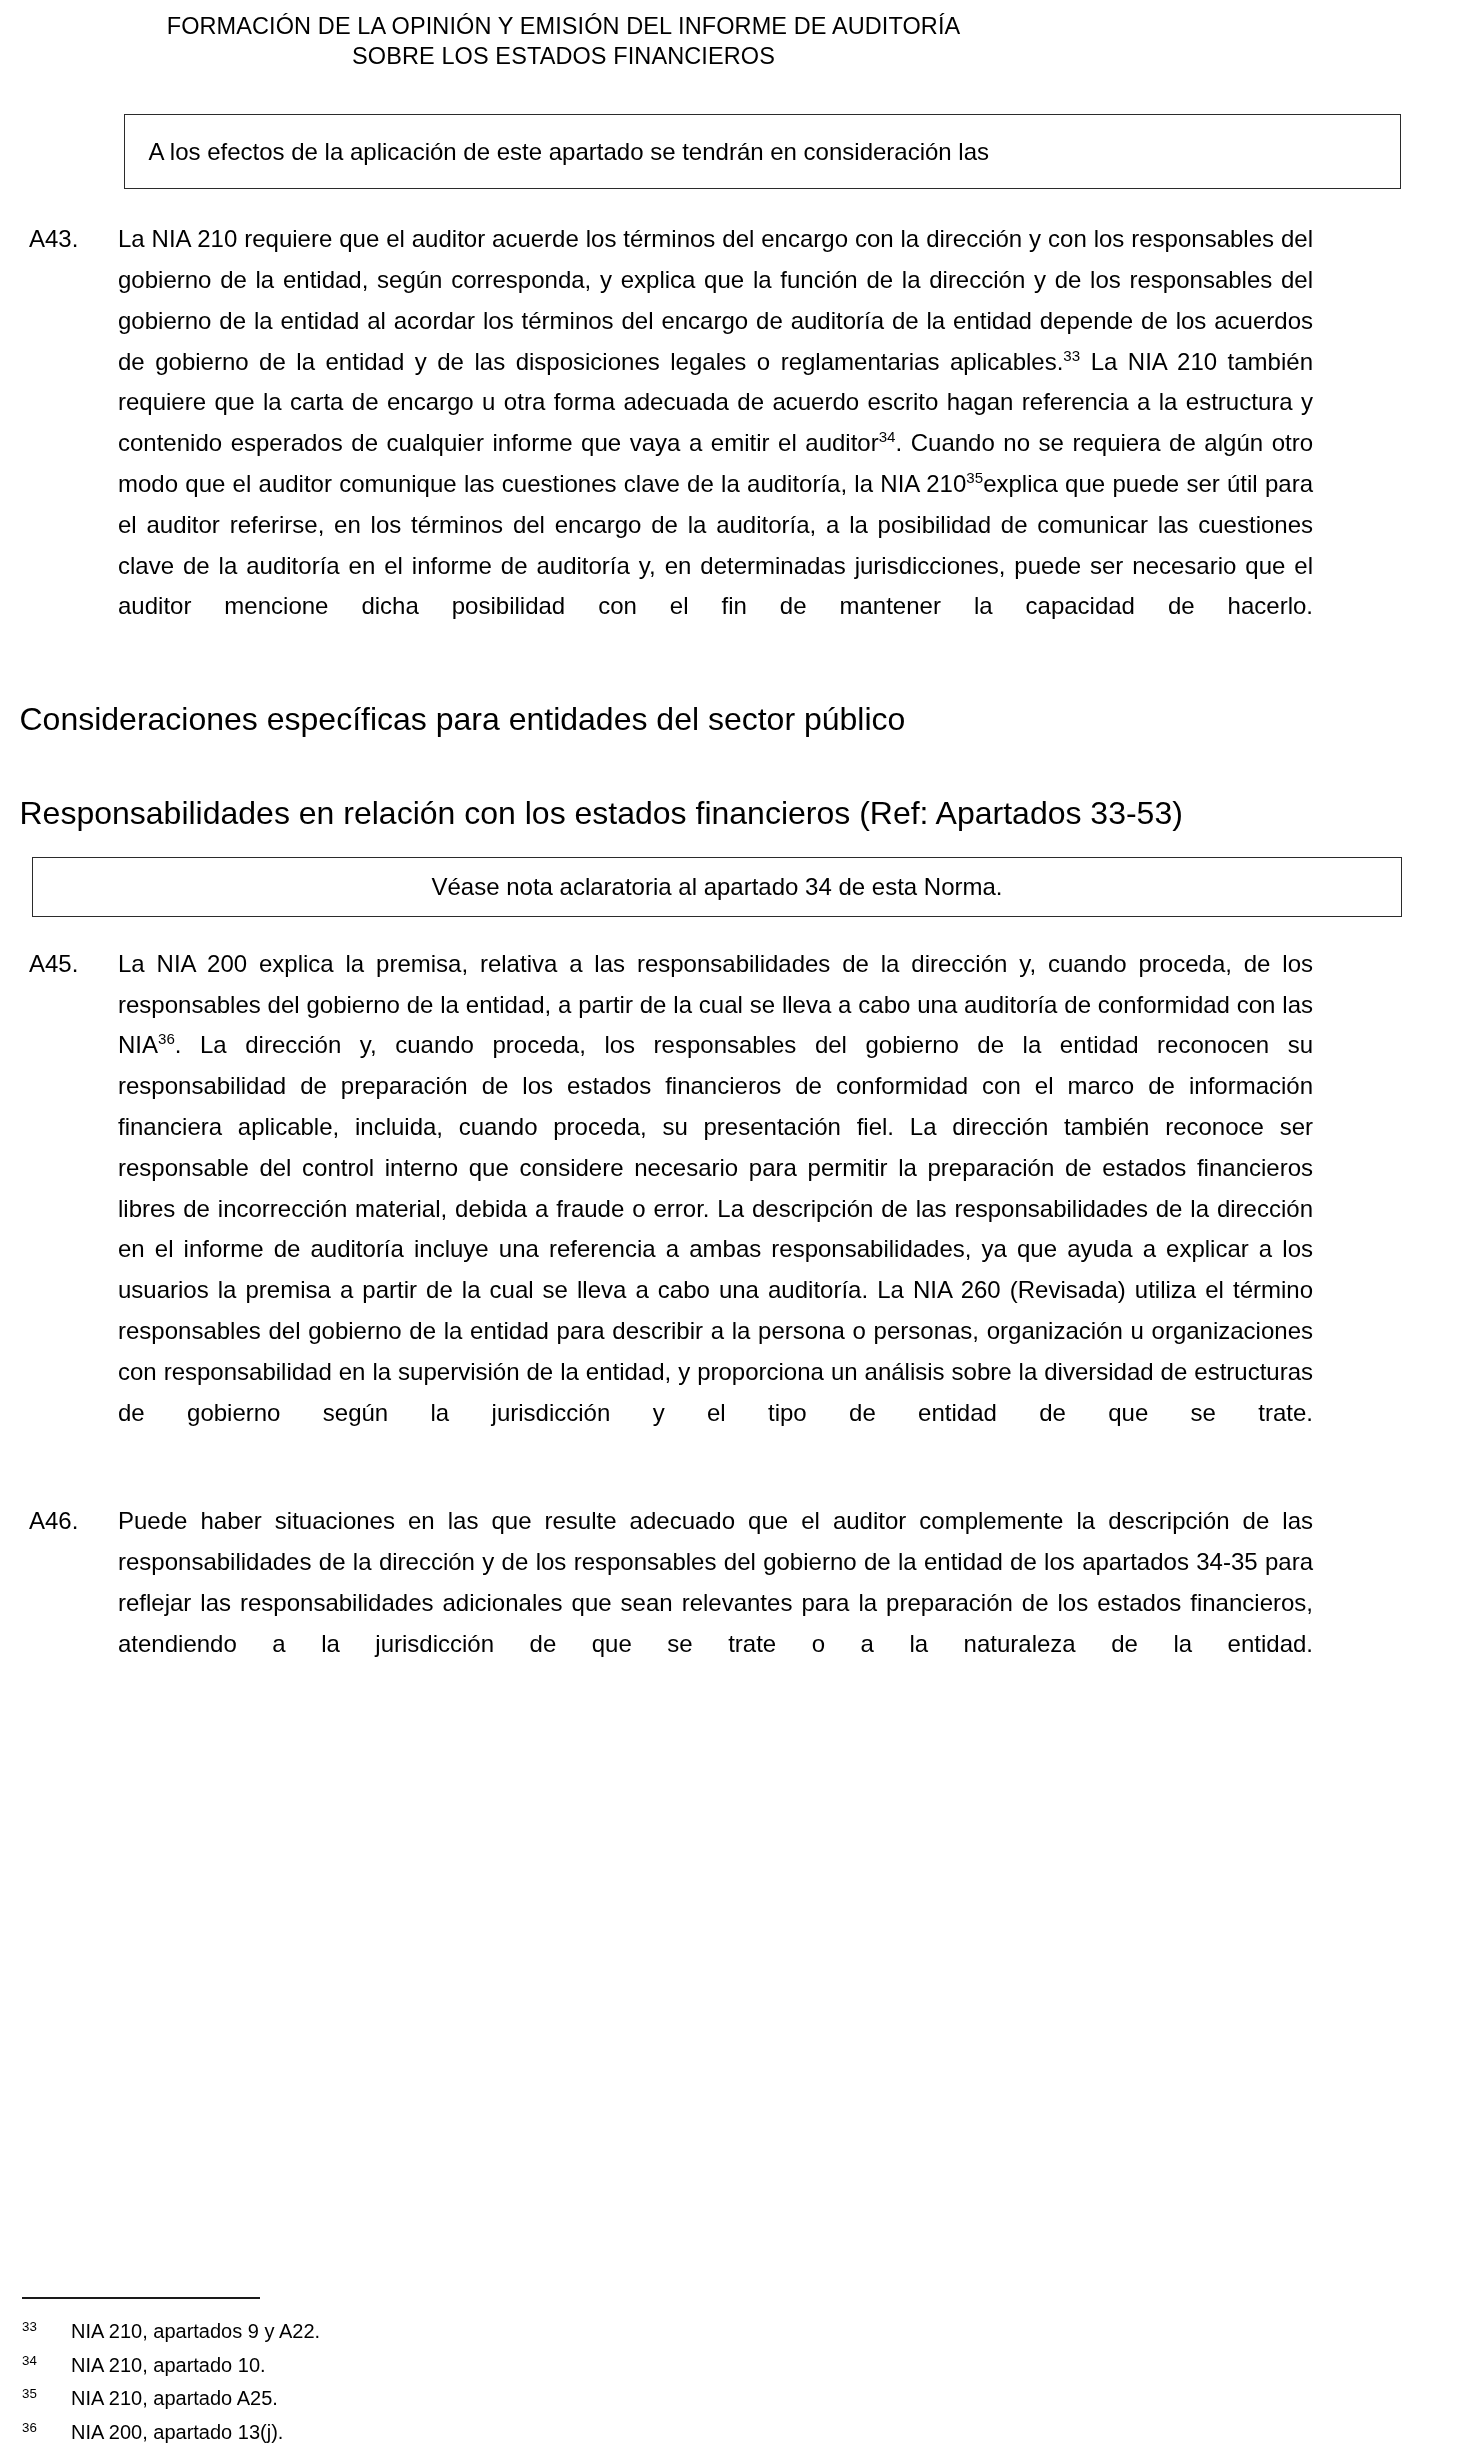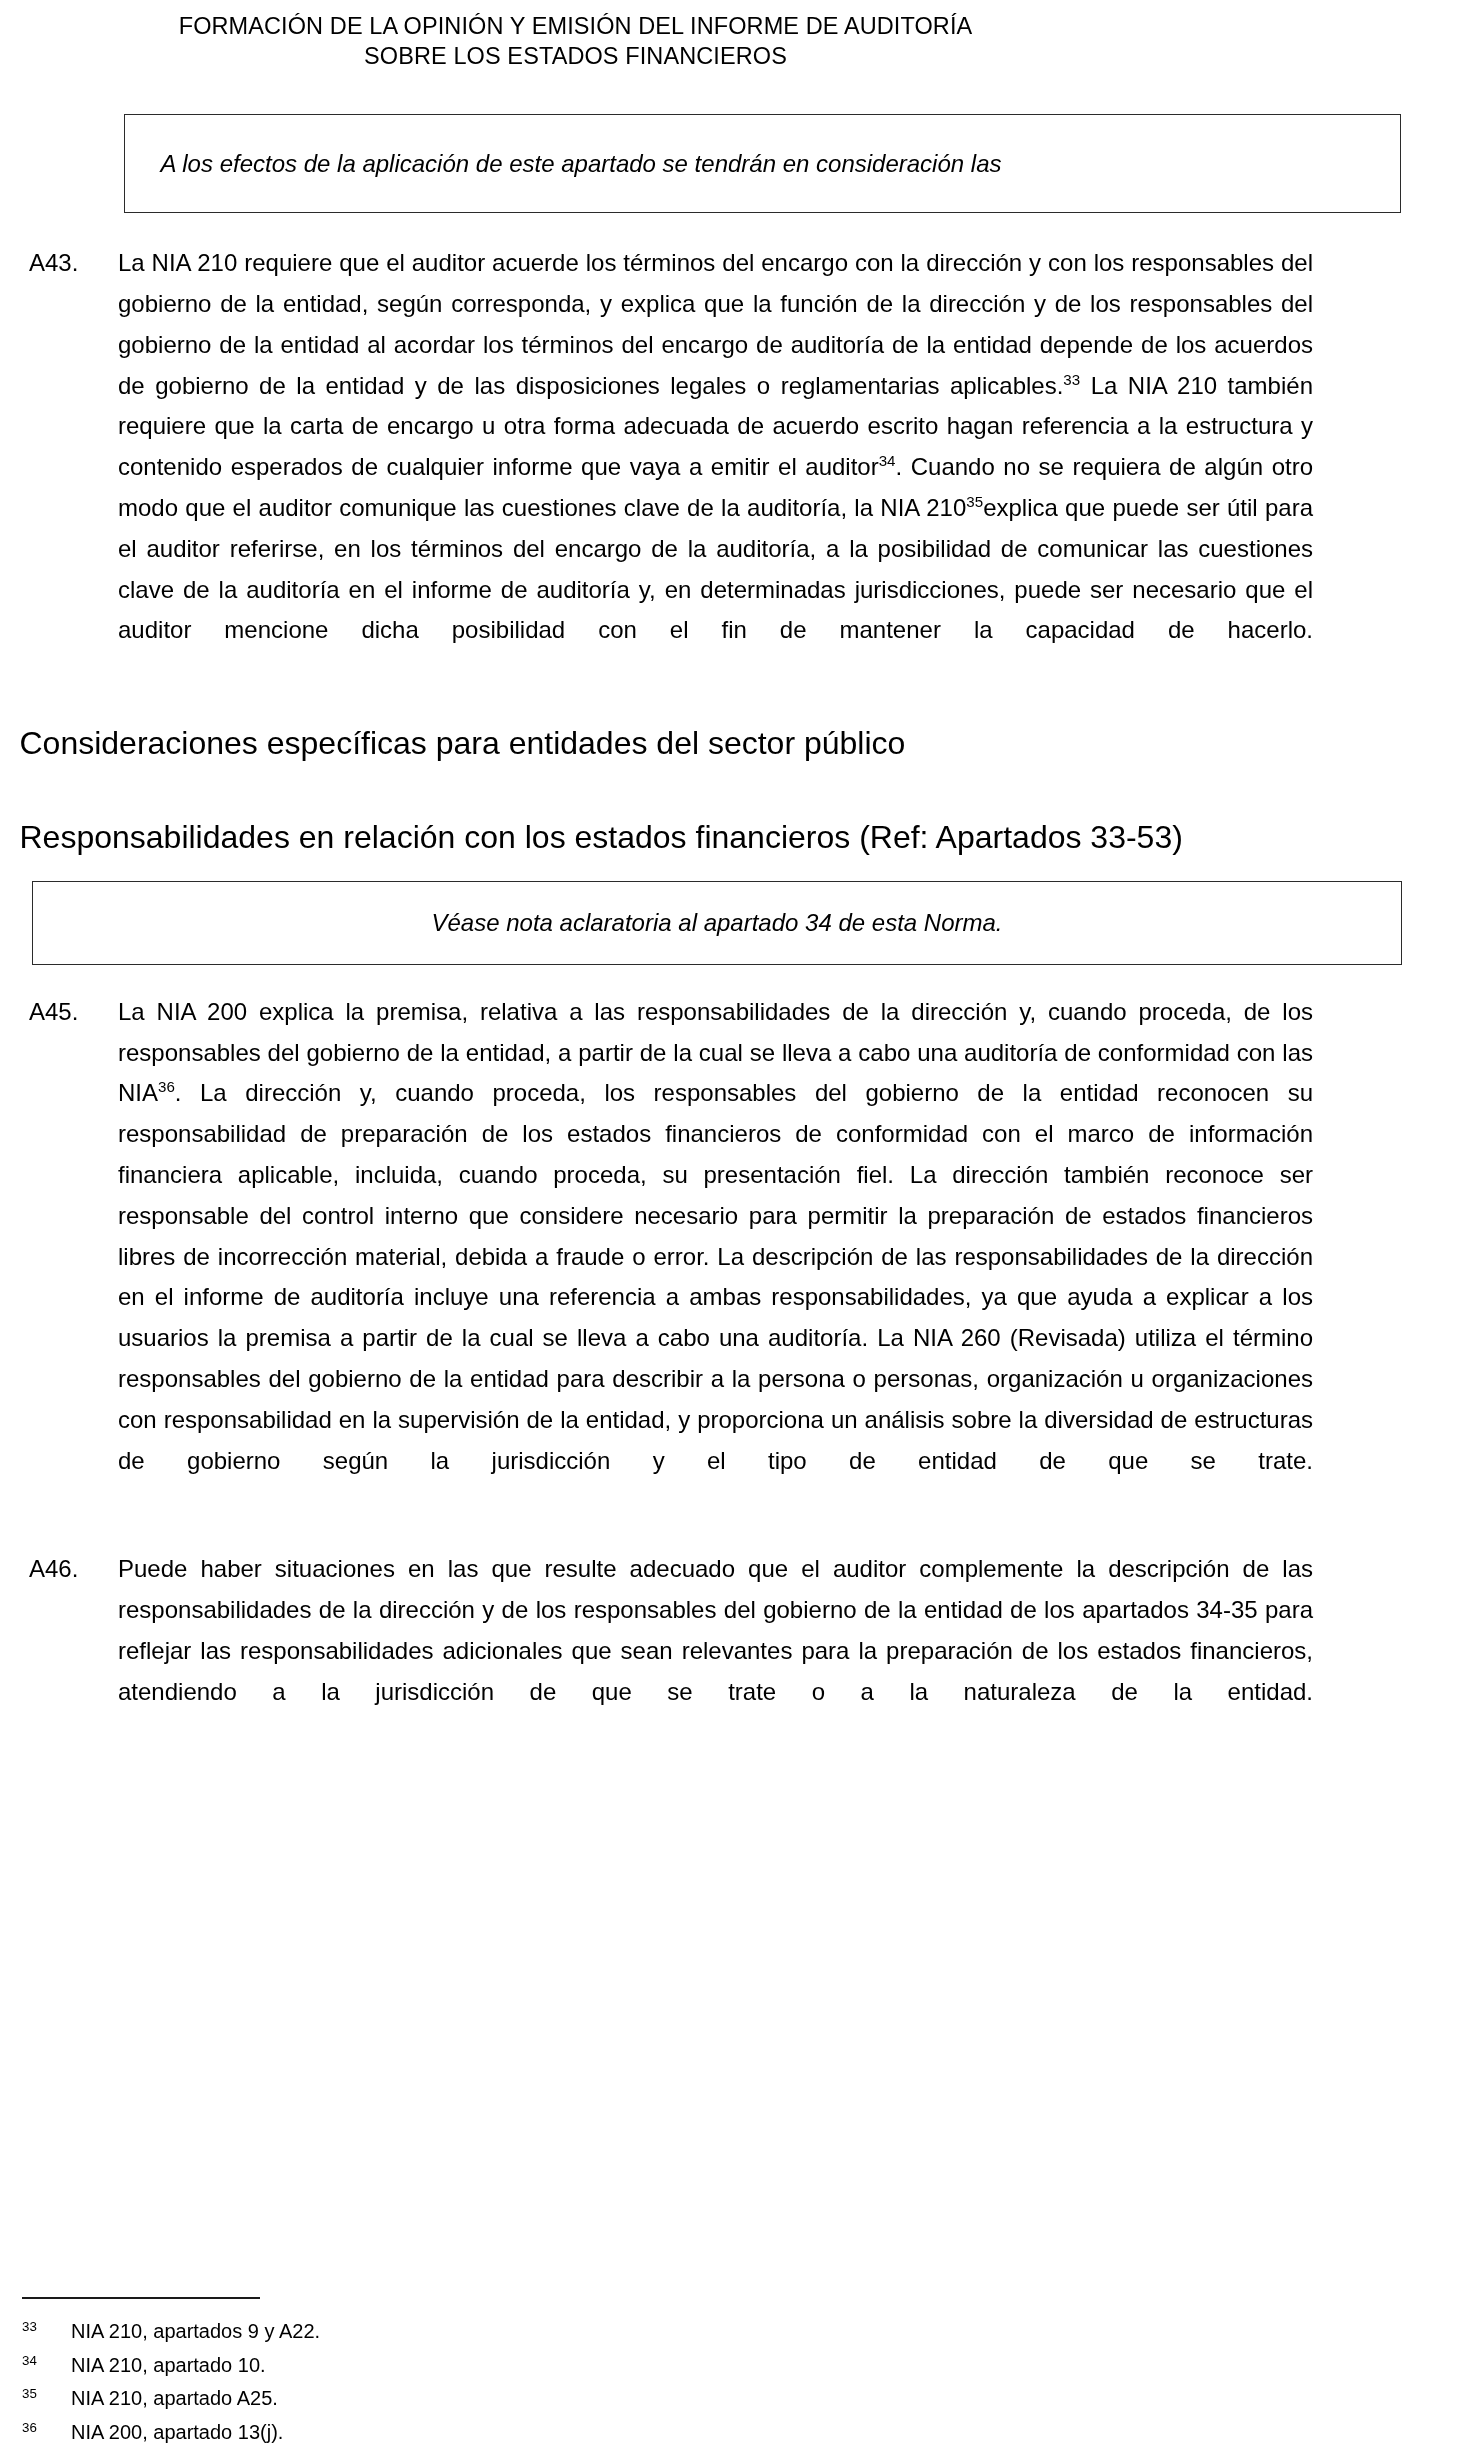--- a/index.html
+++ b/index.html
@@ -20,21 +20,21 @@
     width: 1479px;
     height: 2462px;
     box-sizing: border-box;
     padding: 0;
   }
 
   
   .running-header {
     position: absolute;
     top: 10.6px;
-    left: 12px;
+    left: 0;
     width: 1127px;
     text-align: center;
     font-size: 23.5px;
     line-height: 1.30;
     letter-spacing: 0.1px;
   }
   .running-header .hline { display: block; }
 
   
   .content {
@@ -57,21 +57,21 @@
     margin-left: 124px;
     width: 1277px;
     padding: 14px 19.5px 12.4px 19.5px;
   }
   .note-box.slim {
     margin-left: 32px;
     width: 1370px;
     padding: 6.2px 16px 5.3px 16px;
     text-align: center;
   }
-  .note-box p { margin: 16px; font-style: italic; }
+  .note-box p { margin: 4px; }
   .note-box.wide p { text-align: justify; }
   .note-box.wide p:last-child { text-align: left; }
 
   
   .para {
     position: relative;
     margin-left: 29px;
     padding-left: 89px;
     width: 1284px;
     box-sizing: border-box;

